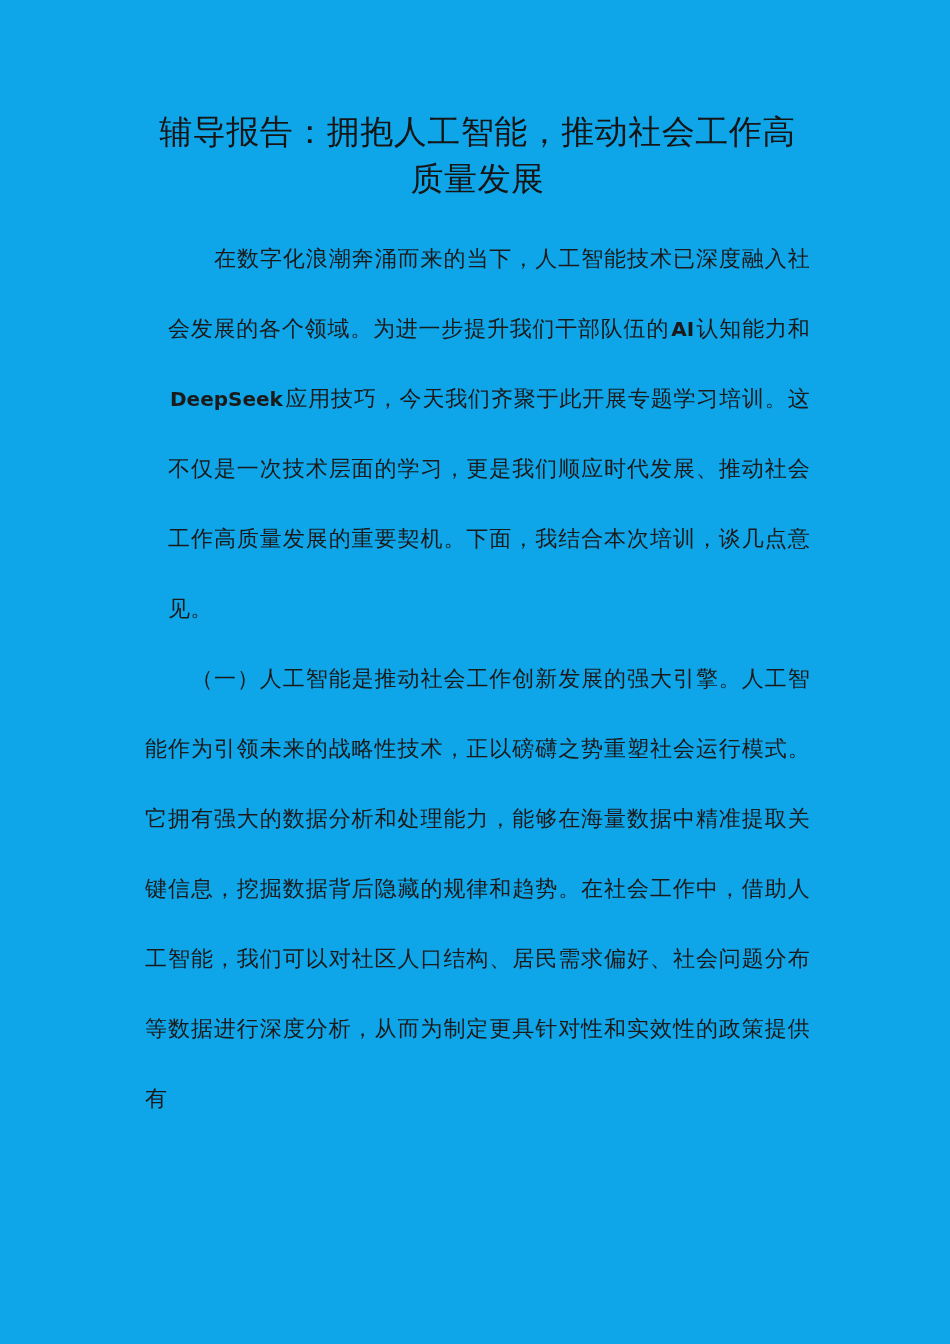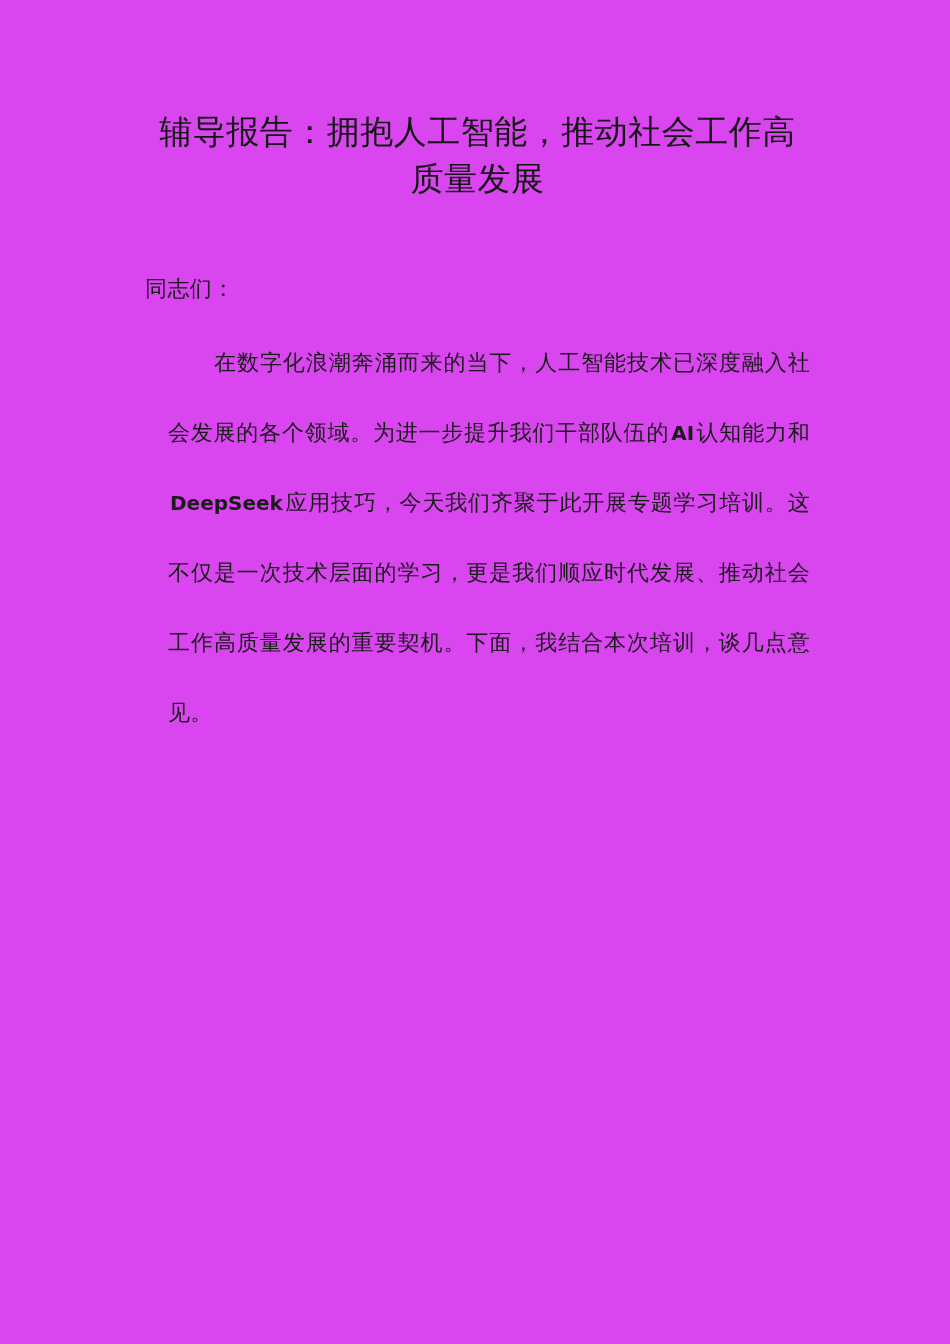--- a/index.html
+++ b/index.html
@@ -4,21 +4,21 @@
 <style>
   html, body {
     margin: 0;
     padding: 0;
     background: #ffffff;
   }
   .page {
     position: relative;
     width: 950px;
     height: 1344px;
-    background: #d946ef;
+    background: #0ea5e9;
     overflow: hidden;
     box-sizing: border-box;
     font-family: "DejaVu Serif", "Liberation Serif", serif;
     color: #1a1a1a;
   }
   .doc-body {
     position: absolute;
     left: 145px;
     top: 0;
     width: 665px;
@@ -74,20 +74,20 @@
   }
 </style>
 </head>
 <body>
 
 <div class="page">
   <div class="doc-body">
 
     <h1 class="doc-title">辅导报告：拥抱人工智能，推动社会工作高质量发展</h1>
 
-    <p class="salutation">同志们：</p>
 
     <p class="para first-para"><span>在数字化浪潮奔涌而来的当下，人工智能技术已深度融入社会发展的各个领域。为进一步提升我们干部队伍的</span><span class="latin">AI</span><span>认知能力和</span><span class="latin">DeepSeek</span><span>应用技巧，今天我们齐聚于此开展专题学习培训。这不仅是一次技术层面的学习，更是我们顺应时代发展、推动社会工作高质量发展的重要契机。下面，我结合本次培训，谈几点意见。</span></p>
 
 
+    <p class="para">（一）人工智能是推动社会工作创新发展的强大引擎。人工智能作为引领未来的战略性技术，正以磅礴之势重塑社会运行模式。它拥有强大的数据分析和处理能力，能够在海量数据中精准提取关键信息，挖掘数据背后隐藏的规律和趋势。在社会工作中，借助人工智能，我们可以对社区人口结构、居民需求偏好、社会问题分布等数据进行深度分析，从而为制定更具针对性和实效性的政策提供有</p>
 
   </div>
 </div>
 
 </body></html>

